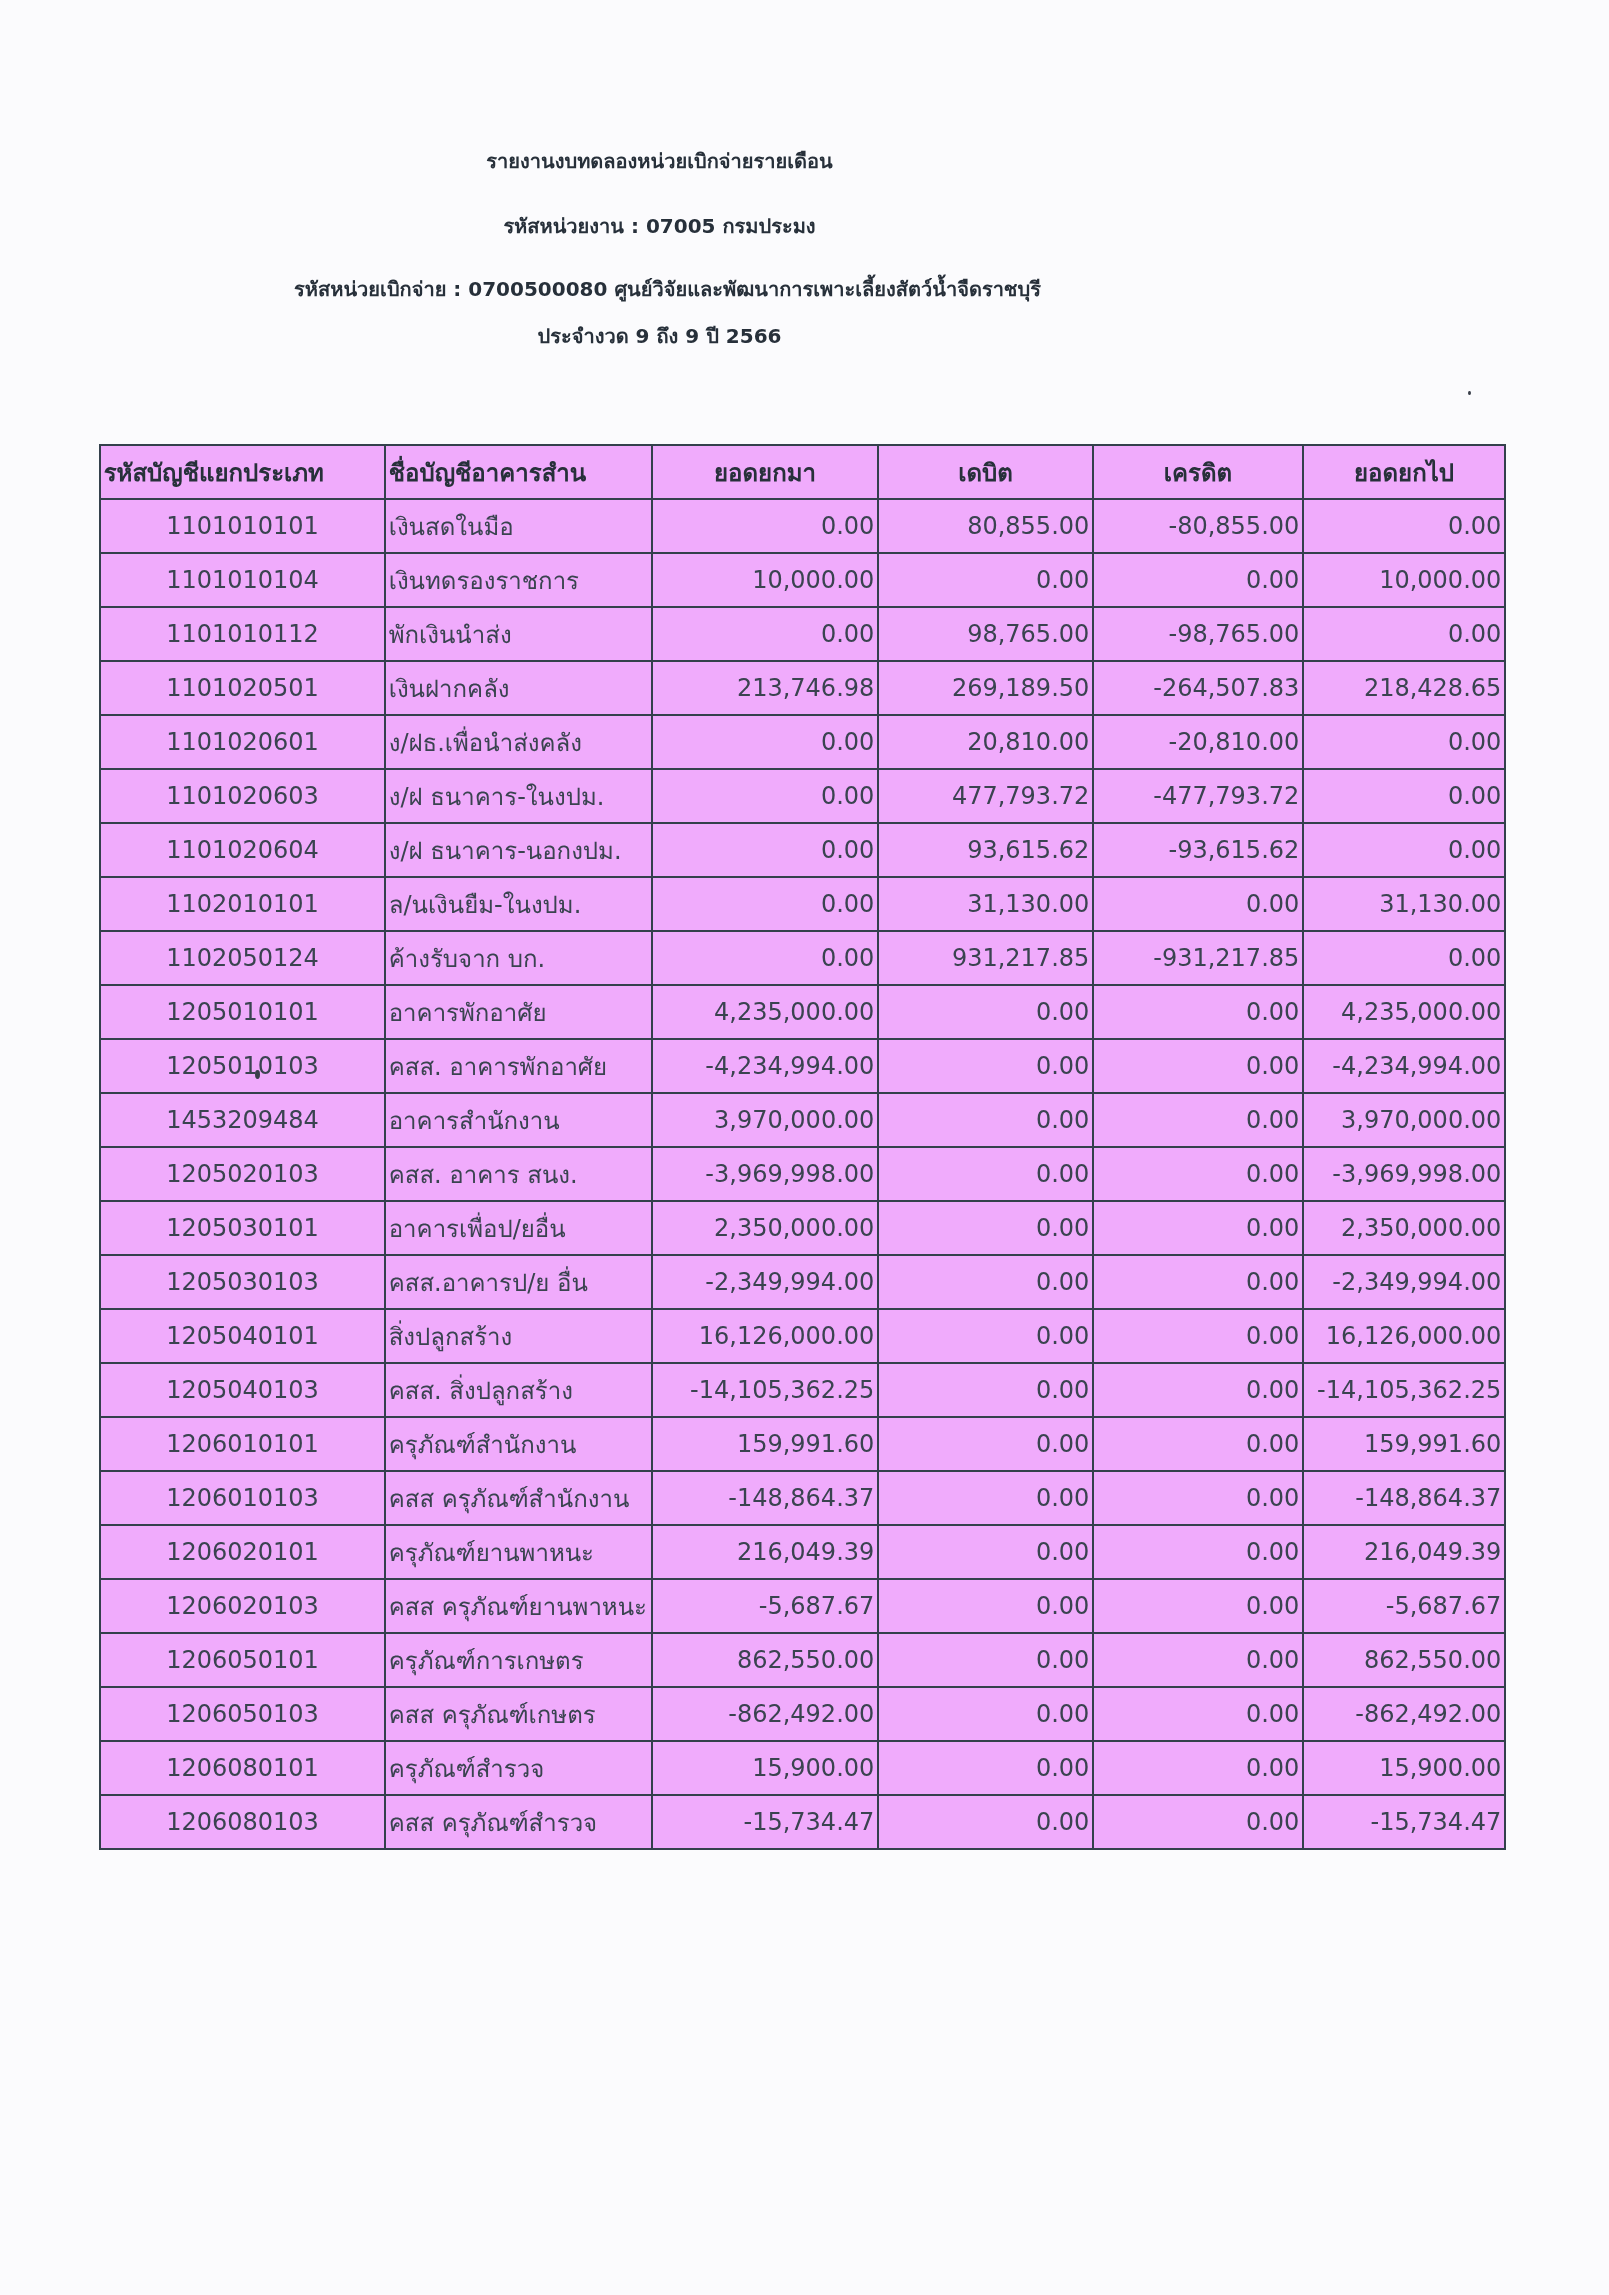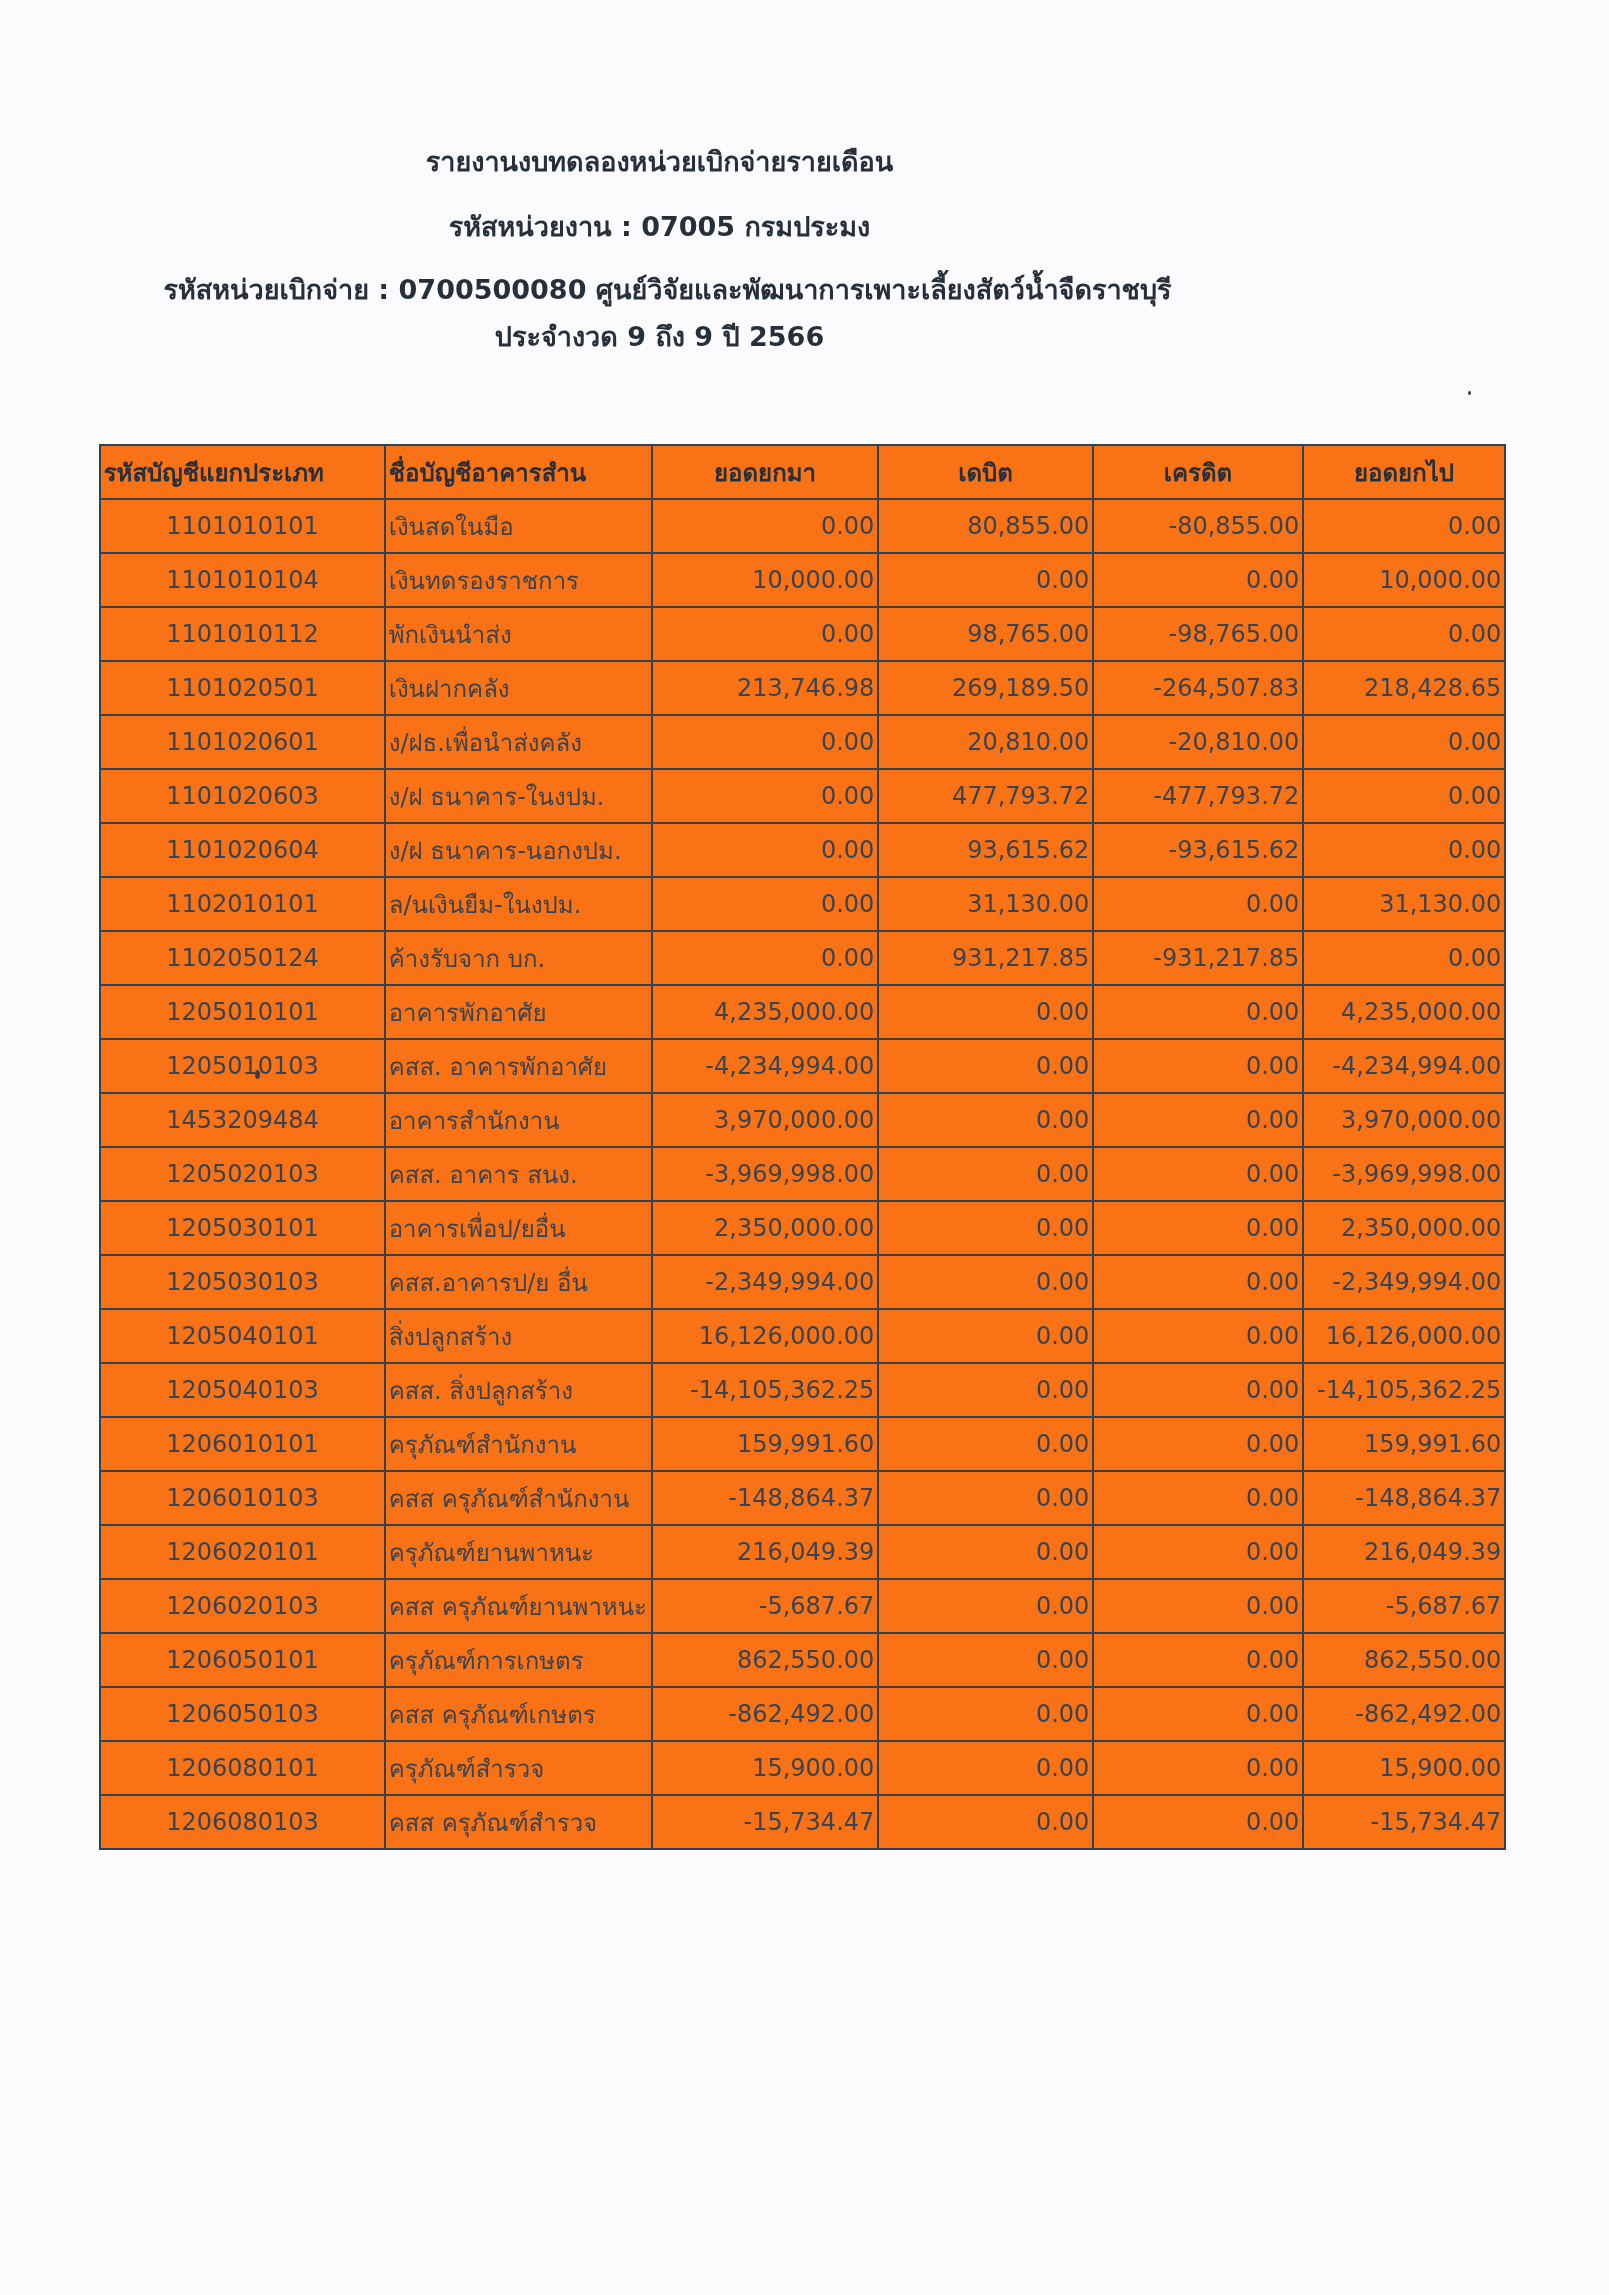--- a/index.html
+++ b/index.html
@@ -20,38 +20,38 @@
       left: 0;
       top: 0;
       width: 1609px;
     }
     .header-line {
       position: absolute;
       left: 0;
       width: 1319px;
       text-align: center;
       font-weight: bold;
-      font-size: 27px;
+      font-size: 20px;
       color: #27303a;
       white-space: nowrap;
       line-height: 37px;
     }
     .h1 { top: 143px; }
     .h2 { top: 208px; }
     .h3 { top: 271px; margin-left: 8px; }
     .h4 { top: 318px; }
 
     table.ledger {
       position: absolute;
       left: 99px;
       top: 444px;
       width: 1406px;
       border-collapse: collapse;
       table-layout: fixed;
-      background: #f97316;
+      background: #f0abfc;
     }
     table.ledger th, table.ledger td {
       border: 2.7px solid #34404c;
       height: 52px;
       padding: 0 2.7px;
       font-size: 24px;
       white-space: nowrap;
       overflow: hidden;
     }
     table.ledger th {

